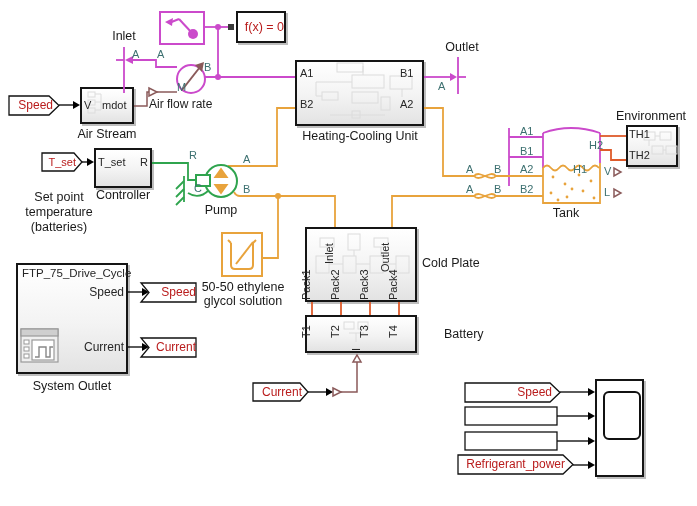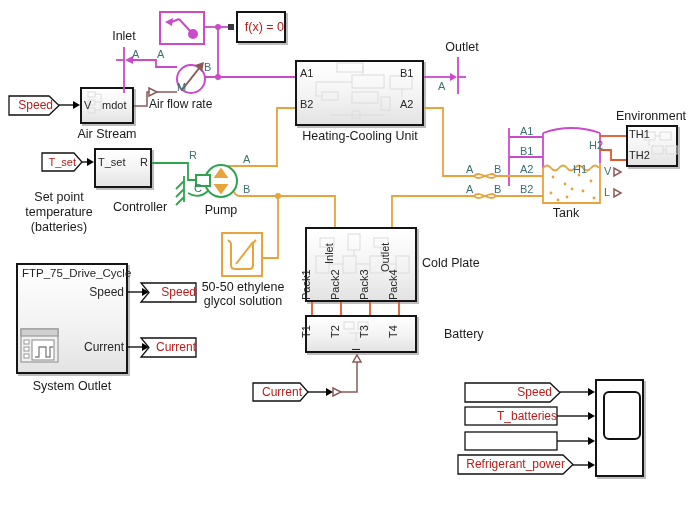--- a/index.html
+++ b/index.html
@@ -221,21 +221,20 @@
       <polygon points="614,189 614,197 621,193"></polygon>
     </g>
   </svg>
 
   <div class="tagtxt" style="left:9px;top:96px;width:44px;height:19px;line-height:19px;">Speed</div>
   <div class="tagtxt" style="left:42px;top:153px;width:34px;height:18px;line-height:18px;font-size:11px;">T_set</div>
   <div class="tagtxt" style="left:253px;top:383px;width:49px;height:18px;line-height:18px;">Current</div>
   <div class="tagtxt" style="left:147px;top:283px;width:49px;height:19px;line-height:19px;">Speed</div>
   <div class="tagtxt" style="left:147px;top:338px;width:49px;height:19px;line-height:19px;">Current</div>
   <div class="tagtxt" style="left:465px;top:383px;width:87px;height:19px;line-height:19px;">Speed</div>
-  <div class="tagtxt" style="left:465px;top:407px;width:92px;height:18px;line-height:18px;">T_batteries</div>
   <div class="tagtxt" style="left:458px;top:455px;width:107px;height:35px;line-height:19px;">Refrigerant_power</div>
   <div class="tagtxt" style="left:238px;top:11px;width:46px;height:32px;line-height:32px;font-size:12.5px;">f(x) = 0</div>
 
   <div class="plabel" style="left:84px;top:99px;">V</div>
   <div class="plabel" style="left:102px;top:99px;">mdot</div>
   <div class="plabel" style="left:98px;top:156px;">T_set</div>
   <div class="plabel" style="left:140px;top:156px;">R</div>
   <div class="plabel" style="left:300px;top:67px;">A1</div>
   <div class="plabel" style="left:400px;top:67px;">B1</div>
   <div class="plabel" style="left:300px;top:98px;">B2</div>
@@ -277,21 +276,21 @@
   <div class="lbl" style="left:520px;top:183px;">B2</div>
   <div class="lbl" style="left:573px;top:123px;margin-top:40px;">H1</div>
   <div class="lbl" style="left:589px;top:139px;">H2</div>
   <div class="lbl" style="left:604px;top:165px;">V</div>
   <div class="lbl" style="left:604px;top:186px;">L</div>
 
   <div class="cap" style="left:104px;top:29px;width:40px;">Inlet</div>
   <div class="cap" style="left:440px;top:40px;width:44px;">Outlet</div>
   <div class="cap" style="left:74px;top:127px;width:66px;">Air Stream</div>
   <div class="cap capl" style="left:149px;top:97px;width:70px;font-size:12px;">Air flow rate</div>
-  <div class="cap" style="left:88px;top:200px;width:70px;margin-left:17px;">Controller</div>
+  <div class="cap" style="left:88px;top:188px;width:70px;">Controller</div>
   <div class="cap" style="left:14px;top:190px;width:90px;">Set point</div>
   <div class="cap" style="left:14px;top:205px;width:90px;">temperature</div>
   <div class="cap" style="left:14px;top:220px;width:90px;">(batteries)</div>
   <div class="cap" style="left:294px;top:129px;width:132px;">Heating-Cooling Unit</div>
   <div class="cap" style="left:196px;top:203px;width:50px;">Pump</div>
   <div class="cap" style="left:197px;top:280px;width:92px;">50-50 ethylene</div>
   <div class="cap" style="left:197px;top:294px;width:92px;">glycol solution</div>
   <div class="cap capl" style="left:422px;top:256px;width:70px;">Cold Plate</div>
   <div class="cap capl" style="left:444px;top:327px;width:60px;">Battery</div>
   <div class="cap" style="left:541px;top:206px;width:50px;">Tank</div>

